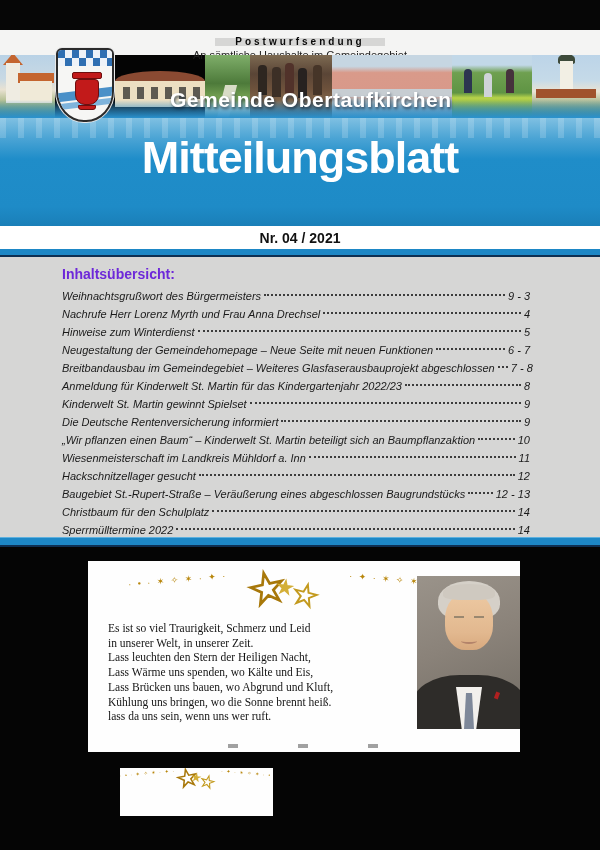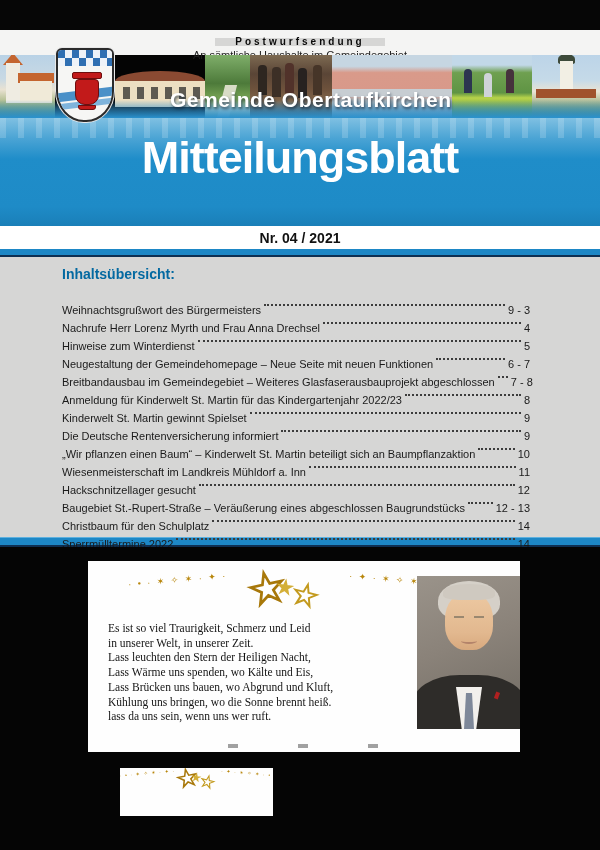--- a/index.html
+++ b/index.html
@@ -79,22 +79,22 @@
   .main-title { position:relative; padding-top:14px; font-size:45px; font-weight:bold; color:#ffffff; letter-spacing:-1px; }
 
   .issue-strip { height:23px; background:#ffffff; text-align:center; padding-top:3px; }
   .issue-strip .issue { font-size:14px; font-weight:bold; color:#111; }
 
   .blue-rule { height:8px; background:#1d87c6; border-bottom:2px solid #0e2f52; }
   .blue-rule.lower { height:10px; border-top:1px solid #5db0de; }
 
   
   .toc { height:280px; background:#d6d6d5; padding:9px 70px 0 62px; }
-  .toc-title { font-size:14px; font-weight:bold; color:#0369a1; margin-bottom:22px; }
-  .toc-row { display:flex; align-items:flex-start; height:18px; font-size:11px; color:#1a1a1a; cursor:pointer; }
+  .toc-title { font-size:14px; font-weight:bold; color:#6d28d9; margin-bottom:5px; }
+  .toc-row { display:flex; align-items:center; height:18px; font-size:11px; color:#1a1a1a; cursor:pointer;font-style:italic; }
   .toc-row .lbl { white-space:nowrap; }
   .toc-row .dots { flex:1; border-bottom:2px dotted #3c3c3c; margin:0 3px 3px 3px; min-width:10px; }
   .toc-row .pg { white-space:nowrap; }
 
   
   .bottom { position:relative; height:319px; background:#050505; }
   .poem-box { position:absolute; left:88px; top:14px; width:432px; height:191px; background:#fefefe; }
   .poem-text { position:absolute; left:20px; top:60px; font-family:cursive; font-size:11.5px; line-height:14.7px; color:#141414; }
   .clip-marks { position:absolute; left:140px; bottom:4px; width:180px; height:4px; overflow:hidden; opacity:0.55;
     background:repeating-linear-gradient(90deg,#555 0 10px, transparent 10px 70px); }

